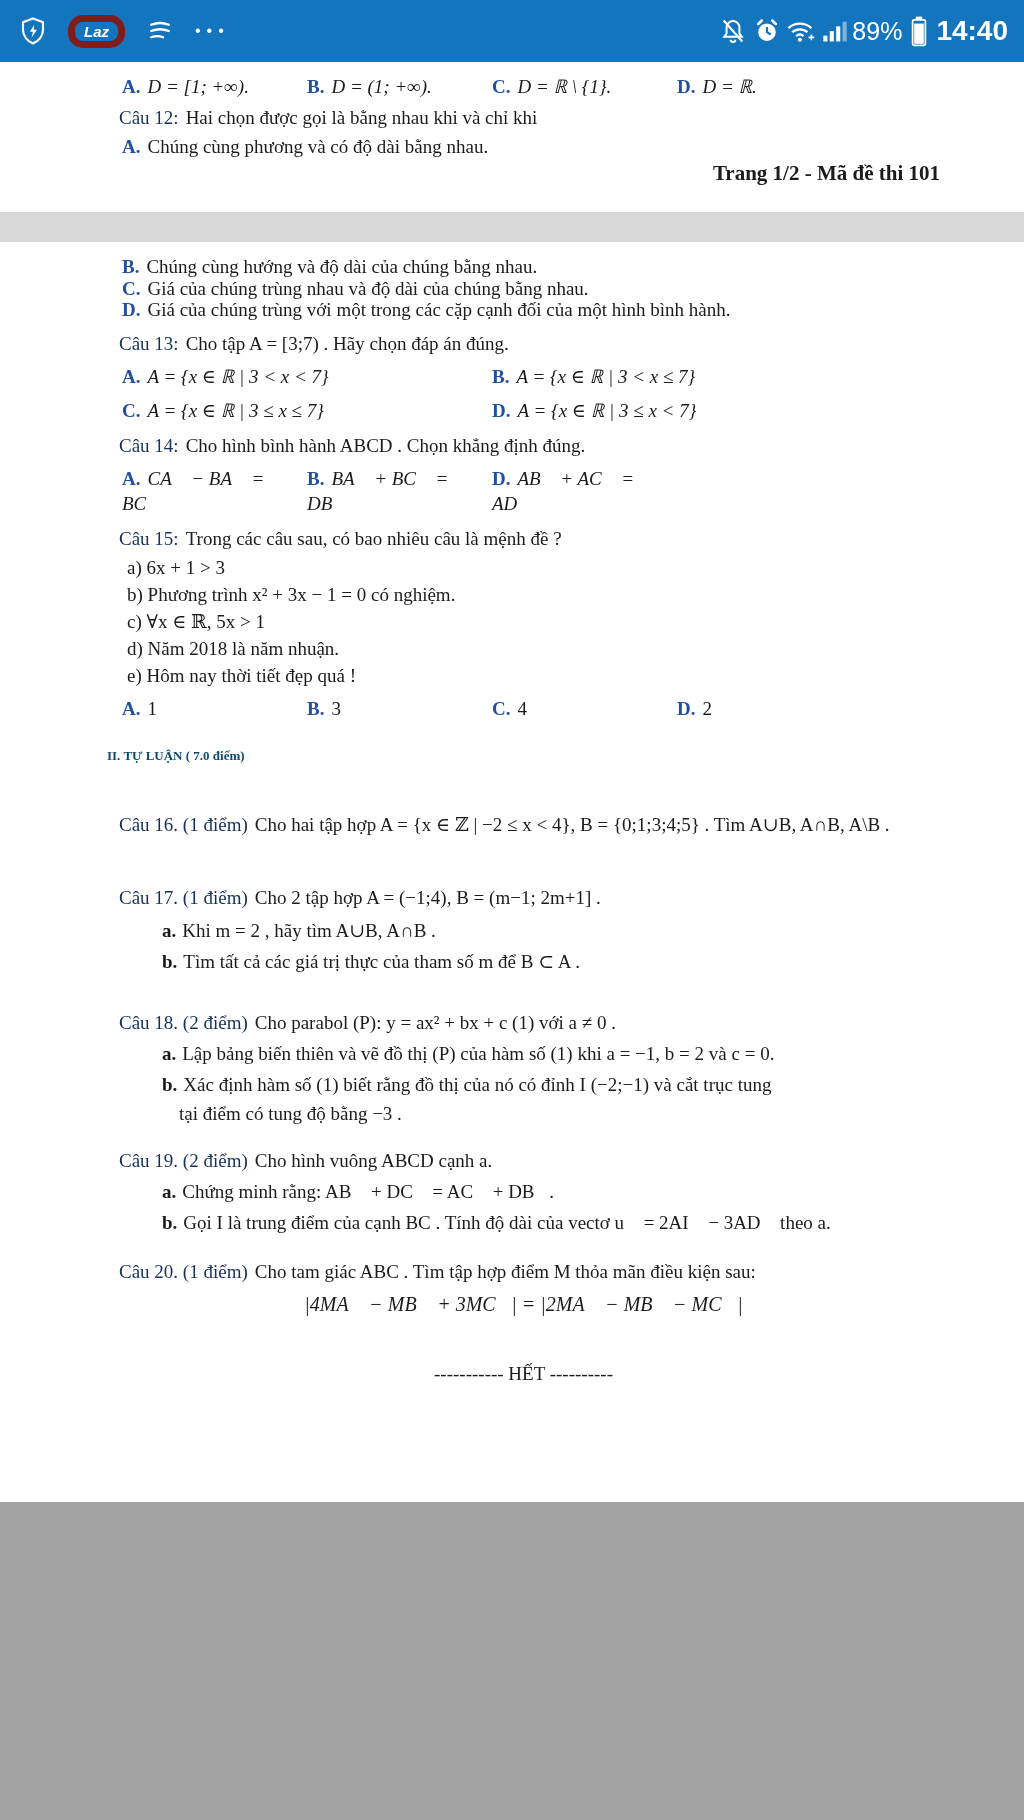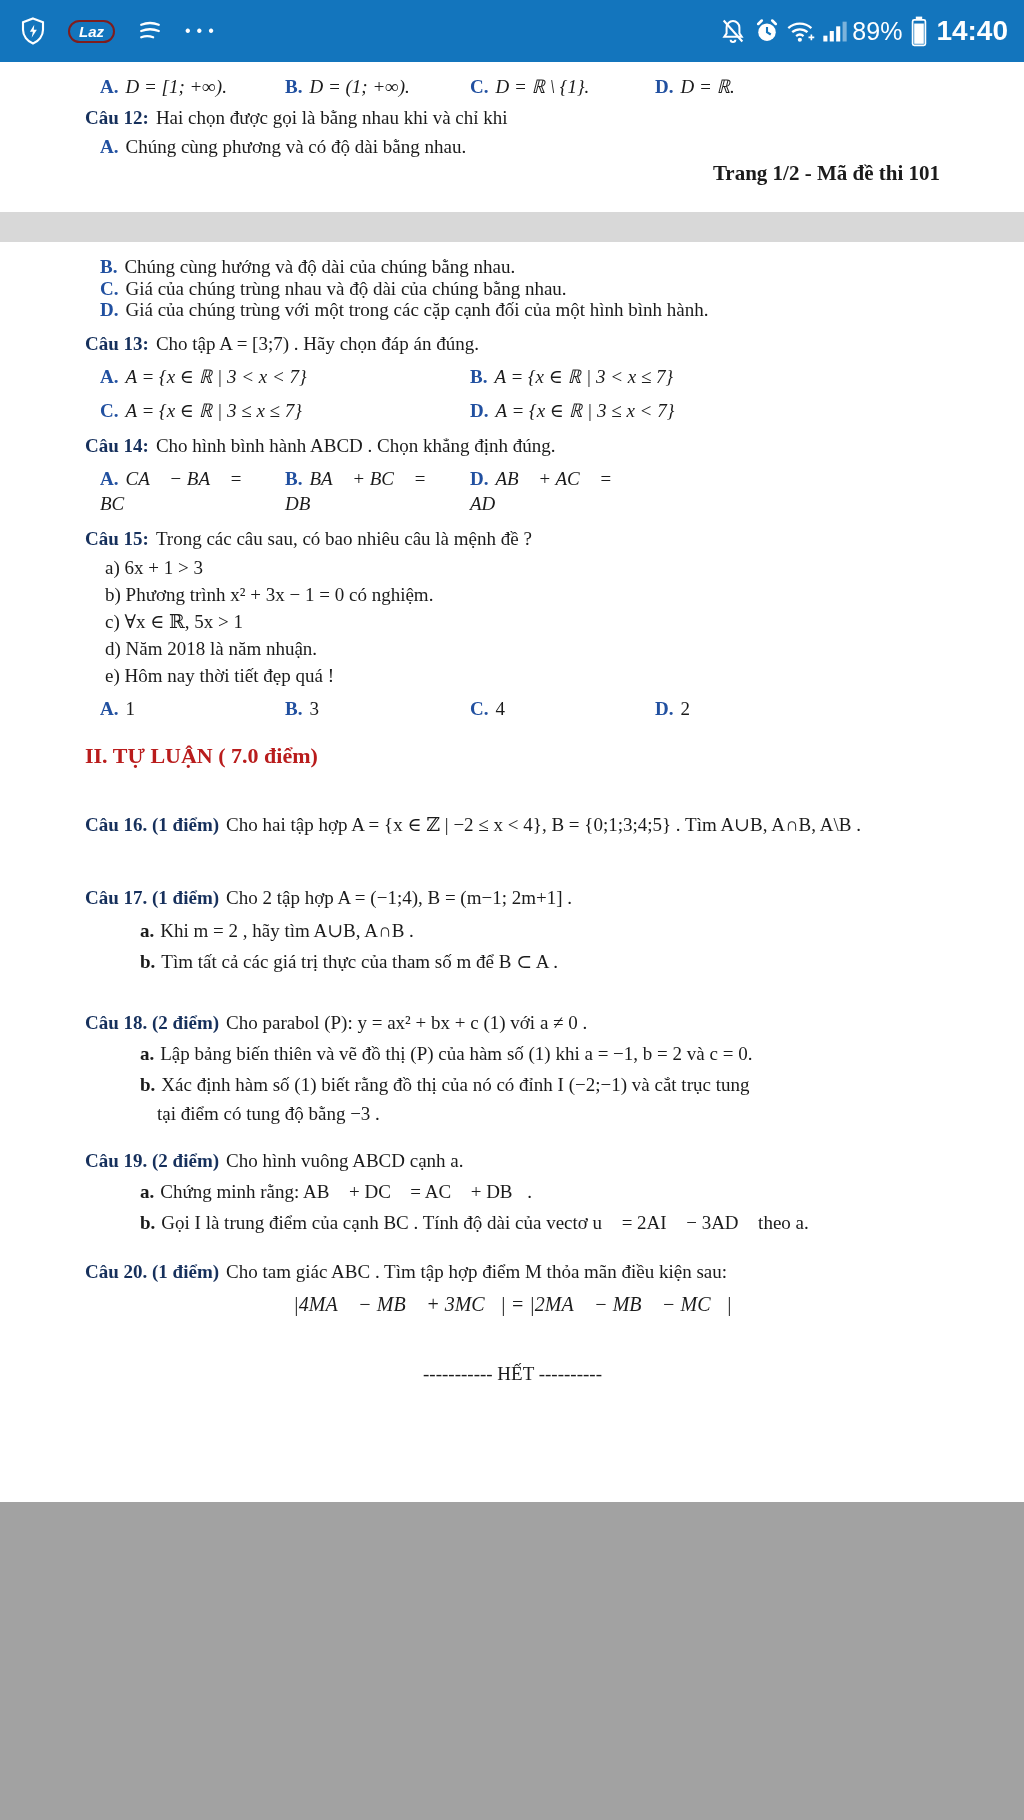--- a/index.html
+++ b/index.html
@@ -5,41 +5,41 @@
   html,body{margin:0;padding:0;}
   body{width:1024px;height:1820px;background:#a2a2a2;overflow:hidden;
        font-family:"Liberation Serif","DejaVu Serif",serif;color:#1b1b1b;}
   
   .statusbar{height:62px;background:#1375bd;display:flex;align-items:center;
              justify-content:space-between;padding:0 16px;color:#fff;
              font-family:"Liberation Sans","DejaVu Sans",sans-serif;}
   .sb-left{display:flex;align-items:center;gap:18px;}
   .sb-right{display:flex;align-items:center;gap:0;}
   .sbicon{display:inline-flex;align-items:center;justify-content:center;width:34px;height:34px;}
-  .laz-badge{border:2px solid #7f1d1d;border-radius:15px;padding:2px 9px;font-size:15px;
+  .laz-badge{border:7px solid #7f1d1d;border-radius:15px;padding:2px 9px;font-size:15px;
              font-weight:700;font-style:italic;line-height:1;}
   .dots{font-size:16px;letter-spacing:6px;line-height:1;}
   .sb-time{font-size:28px;font-weight:bold;}
   .sb-batt{font-size:25px;}
   
-  .page{background:#ffffff;padding-left:85px;padding-right:84px;}
+  .page{background:#ffffff;padding-left:107px;padding-right:84px;}
   .page-one{padding-top:12px;height:138px;overflow:hidden;}
   .page-two{padding-top:14px;height:1246px;overflow:hidden;}
   .gap-band{height:30px;background:#d8d8d8;}
   .line{font-size:19px;line-height:25px;}
   .tight{line-height:21.5px;}
-  .qlabel{font-weight:700;color:#16305c;margin-right:7px;}
+  .qlabel{font-weight:400;color:#16305c;margin-right:7px;margin-left:12px;}
   .olabel{font-weight:700;color:#2150a0;margin-right:7px;}
   .sublabel{font-weight:700;color:#1b1b1b;margin-right:6px;}
   .math{font-style:italic;}
   .optrow{display:grid;margin-left:15px;}
   .cols4{grid-template-columns:185px 185px 185px 1fr;}
   .cols2{grid-template-columns:370px 1fr;row-gap:9px;}
   .pagefoot{font-size:21px;font-weight:700;text-align:right;}
-  .section-title{font-weight:700;color:#b91c1c;font-size:22px;}
+  .section-title{font-weight:700;color:#0c4a6e;font-size:13px;}
   .indent1{margin-left:15px;}
   .indent2{margin-left:20px;}
   .indent3{margin-left:55px;}
   .indent4{margin-left:72px;}
   .center{text-align:center;}
   .formula-line{font-size:20px;}
   .mt2{margin-top:2px;}  .mt4{margin-top:4px;}  .mt6{margin-top:6px;}
   .mt8{margin-top:8px;}  .mt10{margin-top:10px;} .mt22{margin-top:22px;} .mt24{margin-top:24px;}
   .mt36{margin-top:36px;} .mt44{margin-top:44px;} .mt48{margin-top:48px;}
   svg{display:block;}

